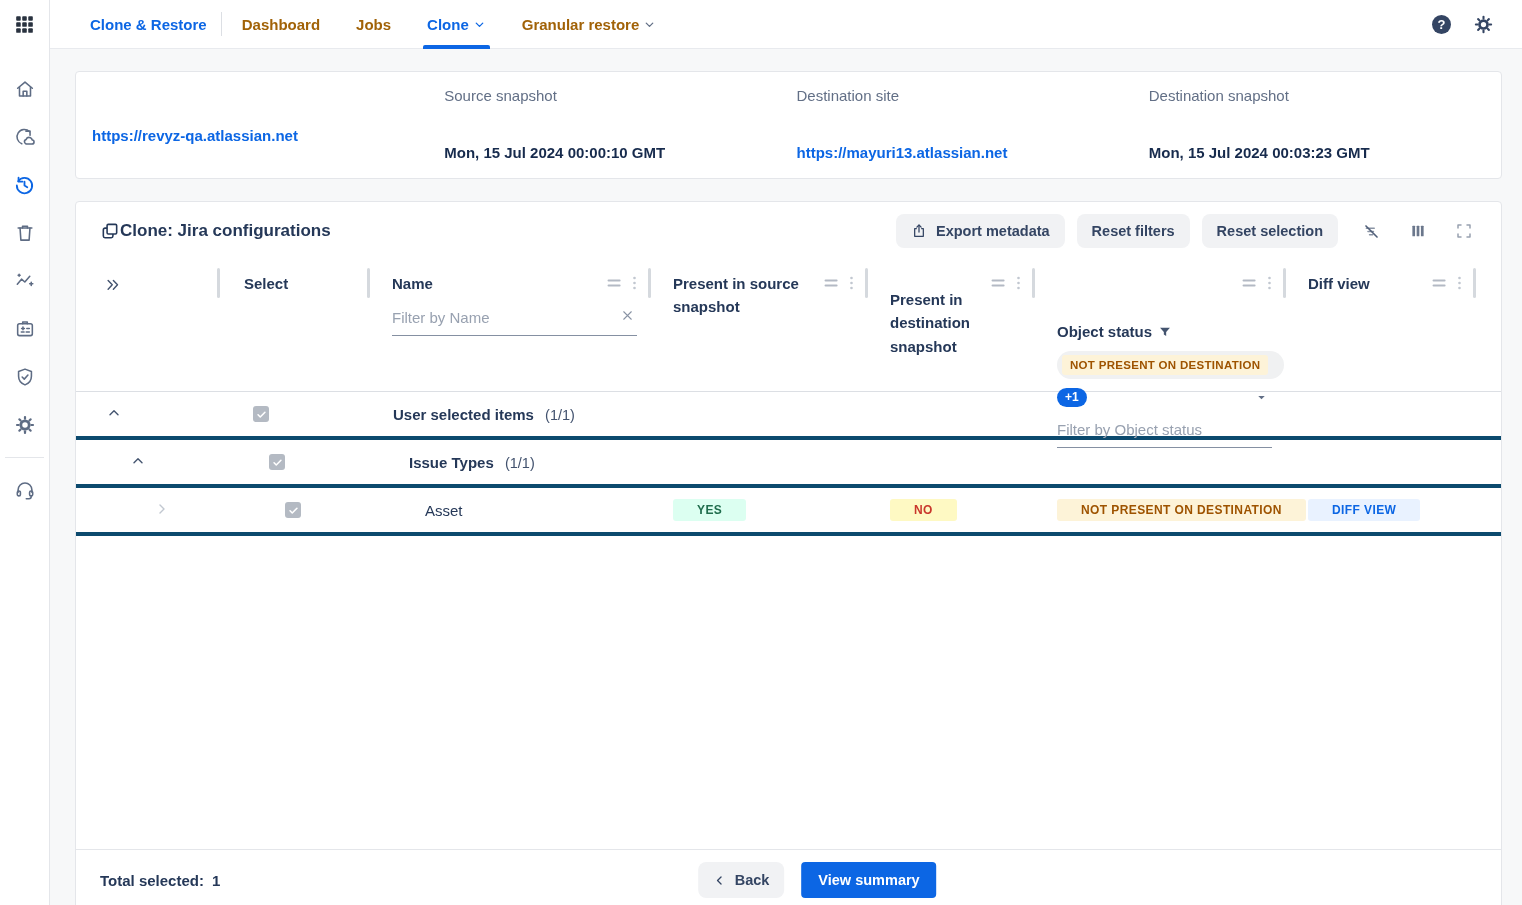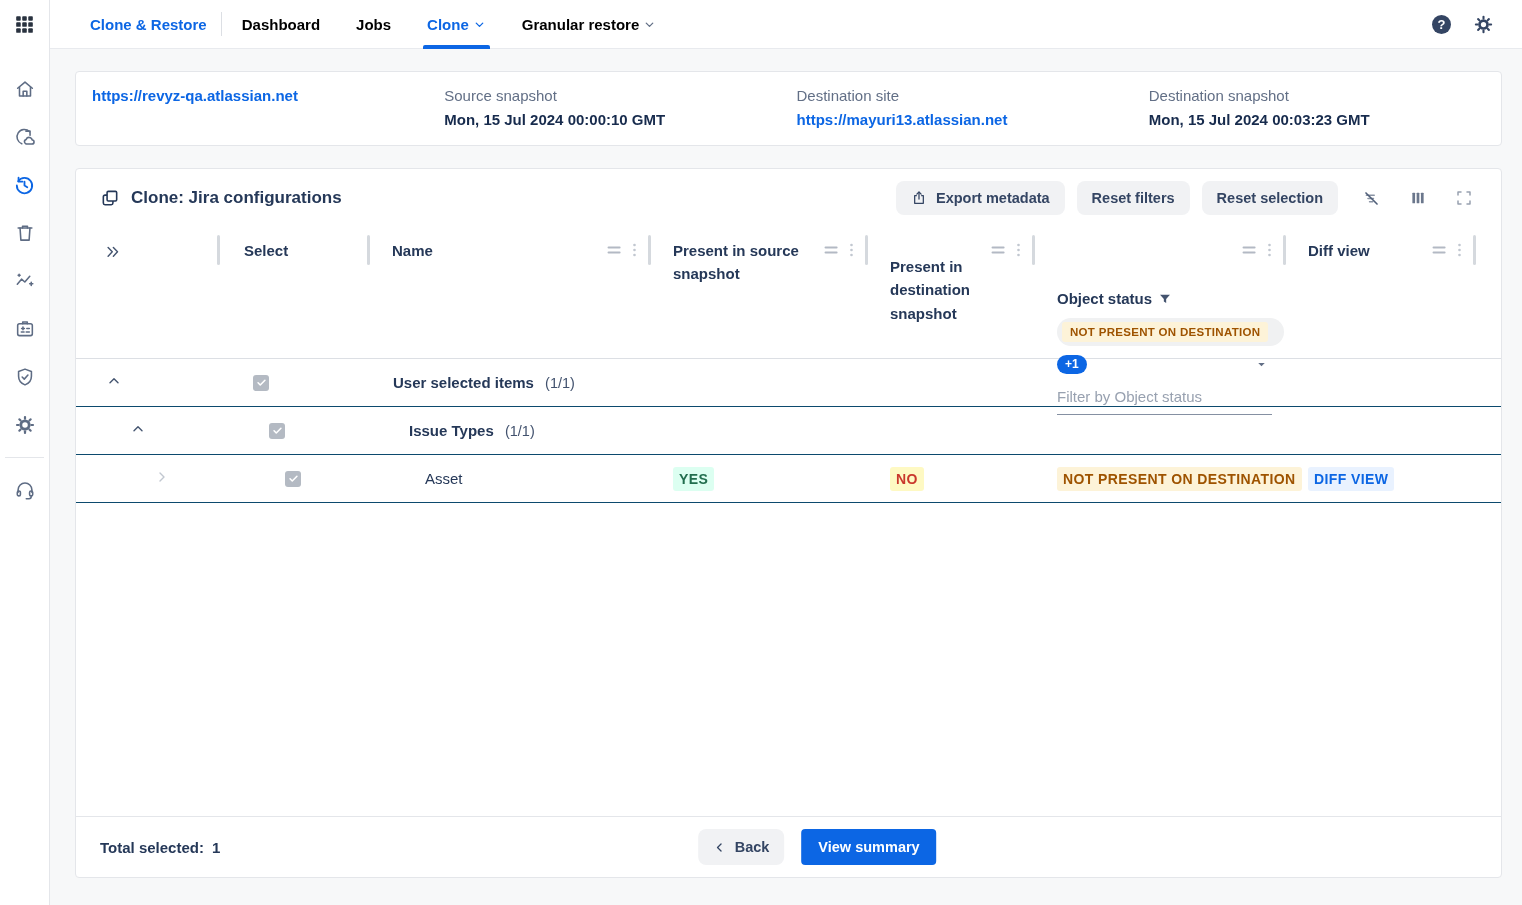--- a/index.html
+++ b/index.html
@@ -18,41 +18,41 @@
   .side-icon { width:49px; height:48px; display:flex; align-items:center; justify-content:center; cursor:pointer; }
   .side-divider { height:1px; background:#e4e6ea; margin:8px 5px; }
 
   
   .topbar { margin-left:50px; height:49px; background:#fff; border-bottom:1px solid #e8eaee;
     display:flex; align-items:center; padding:0 28px 0 40px; }
   .app-title { color:#0c66e4; font-size:15px; font-weight:600; cursor:pointer; }
   .nav-divider { width:1px; height:24px; background:#dcdfe4; margin:0 18px 0 14px; }
   .nav-items { display:flex; align-items:center; height:49px; }
   .nav-item { display:flex; align-items:center; gap:4px; height:49px; padding:0 2px;
-    margin-right:32px; font-size:15px; font-weight:600; color:#000000; cursor:pointer; position:relative; }
+    margin-right:32px; font-size:15px; font-weight:600; color:#a16207; cursor:pointer; position:relative; }
   .nav-item.active { color:#0c66e4; }
   .nav-item.active::after { content:""; position:absolute; left:-2px; right:-2px; bottom:0;
     height:4px; background:#0c66e4; border-radius:2px 2px 0 0; }
   .topbar-right { margin-left:auto; display:flex; align-items:center; gap:22px; }
   .help-badge { width:19px; height:19px; border-radius:50%; background:#344563; color:#fff;
     font-size:13px; font-weight:bold; display:flex; align-items:center; justify-content:center; cursor:pointer; }
 
   
   .content { margin-left:50px; padding:22px 20px 0 25px; }
   .card { background:#fff; border:1px solid #e4e6ea; border-radius:4px; }
 
   .info-panel { display:grid; grid-template-columns:repeat(4,1fr); padding:15px 0 17px 16px; }
   .info-label { color:#626f86; font-size:15px; margin-bottom:7px; }
-  .info-value { font-size:15px; font-weight:bold; color:#172b4d; }
+  .info-value { font-size:15px; font-weight:bold; color:#172b4d;margin-top:40px; }
   .info-value.link { color:#0c66e4; cursor:pointer; }
 
   .main-panel { margin-top:22px; height:710px; display:flex; flex-direction:column; position:relative; }
 
   .panel-header { display:flex; align-items:center; padding:12px 24px 11px 24px; }
-  .panel-title { font-size:17px; font-weight:bold; color:#253858; margin-left:11px; }
+  .panel-title { font-size:17px; font-weight:bold; color:#253858; margin-left:0; }
   .toolbar { margin-left:auto; display:flex; align-items:center; gap:12px; }
   .btn-subtle { background:#f1f2f4; border:none; border-radius:8px; padding:9px 15px;
     font-family:inherit; font-size:14.5px; font-weight:600; color:#344563;
     display:flex; align-items:center; gap:9px; cursor:pointer; }
   .icon-btn { background:none; border:none; padding:4px; margin-left:8px; cursor:pointer; }
 
   
   .grid-cols { display:grid; grid-template-columns:142px 150px 281px 217px 167px 251px 190px 1fr; }
   .thead { height:133px; border-bottom:1px solid #dcdfe4; }
   .th { position:relative; padding:13px 12px 0 24px; font-size:15px; font-weight:bold; color:#253858; }
@@ -70,33 +70,33 @@
   .filter-line input::placeholder { color:#98a1b0; font-weight:normal; }
   .clear-x { position:absolute; right:2px; top:2px; cursor:pointer; }
   .status-pill { margin-top:8px; background:#f0f1f2; border-radius:16px; padding:4px 16px 4px 5px; display:inline-flex; }
   .status-chip { background:#fdf3d8; border-radius:3px; padding:4px 8px; font-size:11.5px;
     font-weight:bold; letter-spacing:.3px; color:#9e5300; white-space:nowrap; }
   .status-row2 { display:flex; align-items:center; margin-top:9px; padding-right:4px; }
   .plus-chip { background:#0c66e4; color:#fff; font-size:12px; font-weight:bold;
     border-radius:10px; padding:2px 8px 3px; cursor:pointer; }
   .dd-chevron { margin-left:auto; cursor:pointer; }
 
-  .trow { height:48px; align-items:center; border-bottom:1px solid #0c4a6e; font-size:15px; }
+  .trow { height:48px; align-items:center; border-bottom:4px solid #0c4a6e; font-size:15px; }
   .cell { padding-left:24px; }
   .caret0 { padding-left:30px; } .caret1 { padding-left:54px; } .caret2 { padding-left:78px; }
   .cb0 { padding-left:35px; } .cb1 { padding-left:51px; } .cb2 { padding-left:67px; }
   .nm0 { padding-left:25px; } .nm1 { padding-left:41px; } .nm2 { padding-left:57px; }
   .caret-btn { background:none; border:none; padding:0; cursor:pointer; }
   .checkbox { width:16px; height:16px; background:#b4bac3; border-radius:3px;
     display:flex; align-items:center; justify-content:center; cursor:pointer; }
   .row-label { color:#253858; }
   .row-label.bold { font-weight:bold; }
   .count { color:#42526e; font-size:14.5px; margin-left:7px; }
-  .badge { display:inline-block; font-size:14px; font-weight:bold; letter-spacing:.4px;
-    padding:4px 6px; border-radius:3px; white-space:nowrap; }
+  .badge { display:inline-block; font-size:12px; font-weight:bold; letter-spacing:.4px;
+    padding:4px 24px; border-radius:3px; white-space:nowrap; }
   .badge-yes  { background:#dcfff1; color:#216e4e; }
   .badge-no   { background:#fef9c3; color:#c9372c; }
   .badge-warn { background:#fdf3d8; color:#9e5300; }
   .badge-diff { background:#e9f2ff; color:#0c66e4; cursor:pointer; }
 
   .tbody-space { flex:1; }
 
   .panel-footer { border-top:1px solid #e4e6ea; height:61px; display:flex; align-items:center;
     padding:0 24px; position:relative; }
   .total { font-size:15px; font-weight:bold; color:#253858; }
@@ -341,20 +341,28 @@
             <svg width="17" height="14" viewBox="0 0 20 16" fill="none" stroke="#b3b9c4" stroke-width="2.4" stroke-linecap="round">
                 <path d="M3 5h13M3 11h13"></path>
               </svg>
             <svg width="5" height="16" viewBox="0 0 6 18" fill="#c1c7d0">
                 <circle cx="3" cy="3" r="1.6"></circle>
                 <circle cx="3" cy="9" r="1.6"></circle>
                 <circle cx="3" cy="15" r="1.6"></circle>
               </svg>
           </span>
         </div>
+        <div class="filter-line">
+          <input type="text" placeholder="Filter by Name" style="">
+          <span class="clear-x">
+            <svg width="15" height="15" viewBox="0 0 24 24" fill="none" stroke="#8993a4" stroke-width="1.7" stroke-linecap="round">
+                <path d="M6 6l12 12M18 6 6 18"></path>
+              </svg>
+          </span>
+        </div>
         <span class="sep"></span>
       </div>
 
       <div class="th">
         <div class="th-top">
           <span class="th-label mid">Present in source snapshot</span>
           <span class="mini-icons">
             <svg width="17" height="14" viewBox="0 0 20 16" fill="none" stroke="#b3b9c4" stroke-width="2.4" stroke-linecap="round">
                 <path d="M3 5h13M3 11h13"></path>
               </svg>

